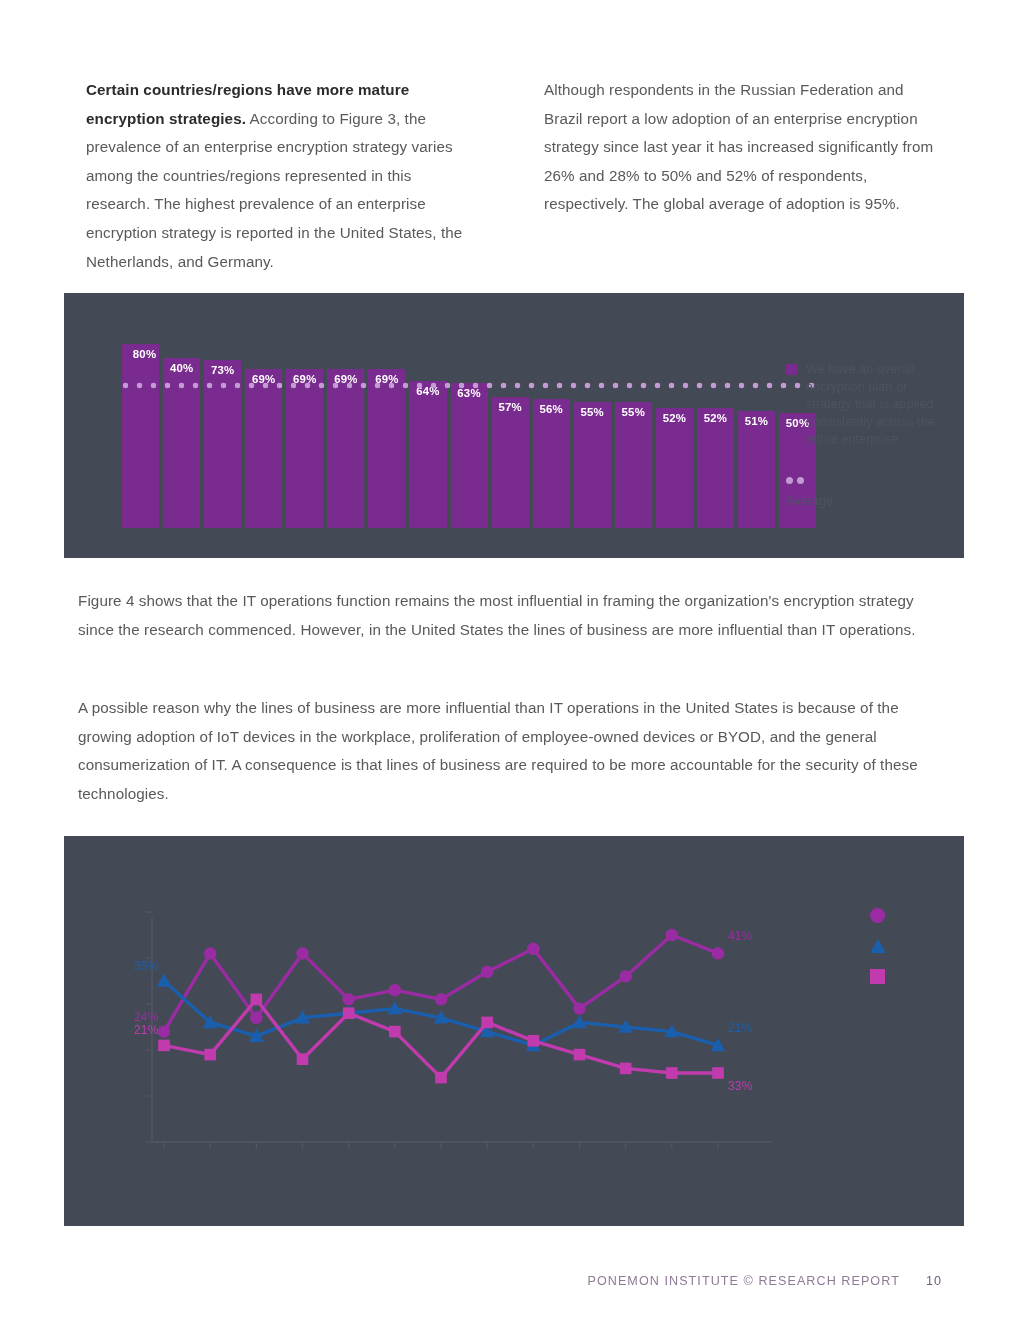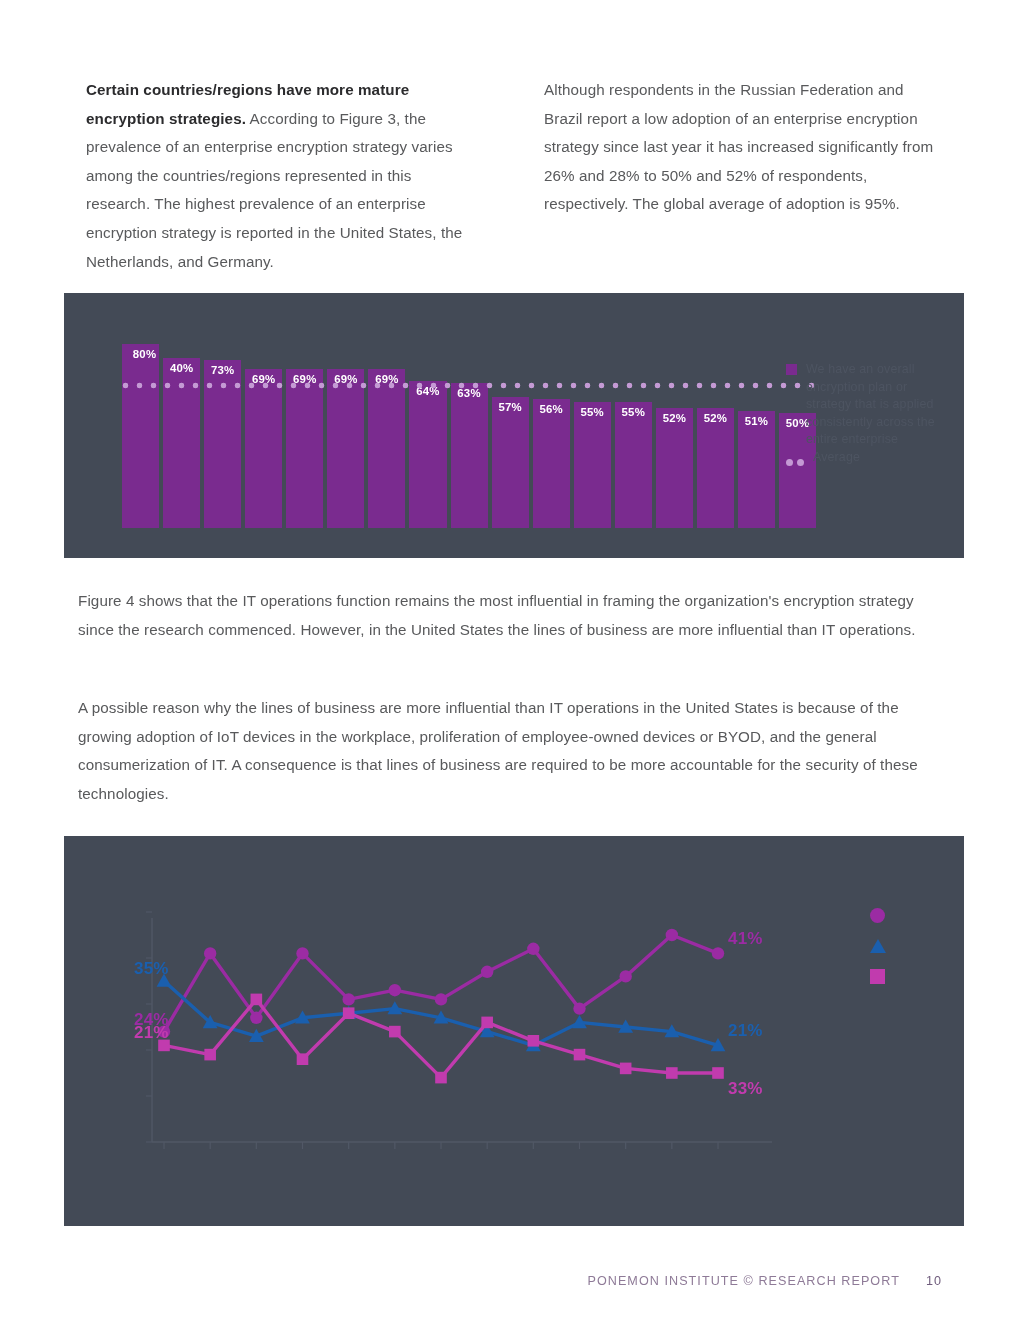--- a/index.html
+++ b/index.html
@@ -115,34 +115,34 @@
     flex: 0 0 auto;
   }
   .lg-text {
     font-size: 12.4px;
     line-height: 17.5px;
     color: #4d5461;        
     letter-spacing: .15px;
   }
   .lg-dots { display: flex; gap: 4px; margin-top: 6px; flex: 0 0 auto; }
   .lg-dot { width: 7px; height: 7px; border-radius: 50%; background: #c49ad4; }
-  #fig3-legend .lg-row.avg { align-items: flex-end; }
+  #fig3-legend .lg-row.avg { margin-top: 22px; align-items: flex-start; flex-direction: column; }
 
   
   #fig4-plot {
     position: absolute;
     left: 86px; top: 72px;
     width: 640px; height: 270px;
   }
   #fig4-plot svg { display: block; width: 100%; height: 100%; overflow: visible; }
 
   .pt-label {
     position: absolute;
-    font-size: 17px;
-    font-weight: 700;
+    font-size: 12px;
+    font-weight: 400;
     letter-spacing: .2px;
     white-space: nowrap;
   }
 
   
   #fig4-legend {
     position: absolute;
     left: 806px; top: 72px;
     width: 150px;
   }

